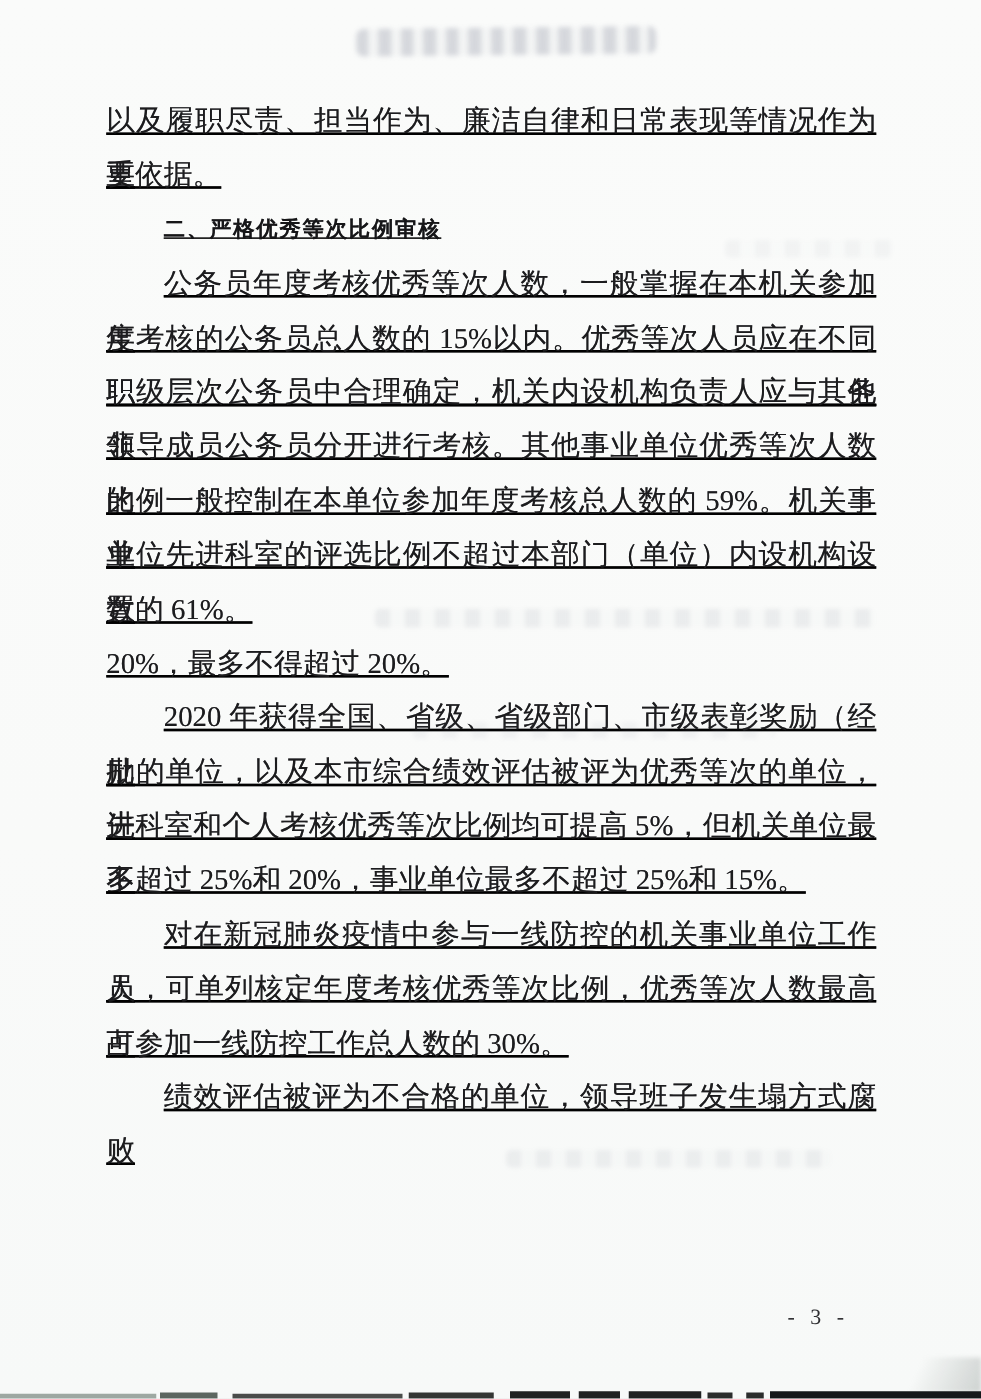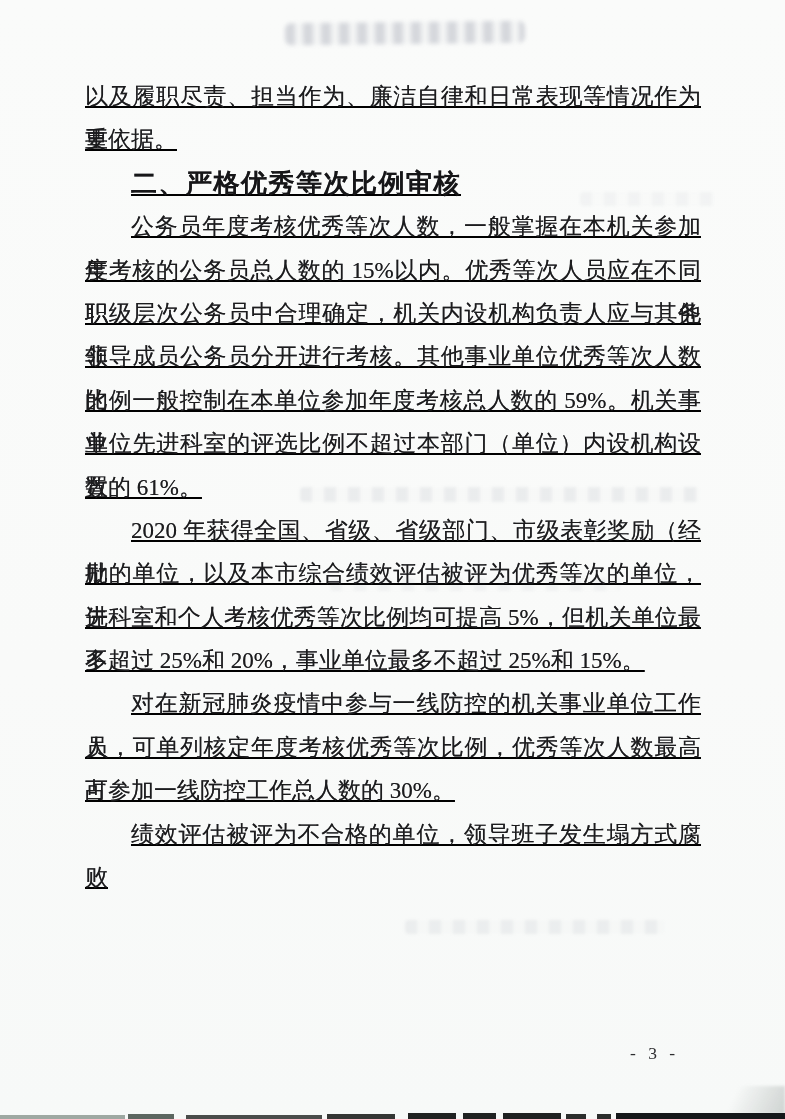--- a/index.html
+++ b/index.html
@@ -42,21 +42,21 @@
     text-align-last: left;
   }
   .line.indent {
     text-indent: 46px;
   }
   .line.heading {
     font-weight: 700;
     text-indent: 46px;
     letter-spacing: 1.5px;
     font-family: "Liberation Sans", "DejaVu Sans", sans-serif;
-    font-size: 26px;
+    font-size: 17px;
     color: #161618;
   }
 
   
   .page-number {
     position: absolute;
     left: 630px;
     top: 1043px;
     font-size: 17.5px;
     letter-spacing: 4px;
@@ -119,20 +119,21 @@
       <div class="line full">以及履职尽责、担当作为、廉洁自律和日常表现等情况作为重</div>
       <div class="line end">要依据。</div>
       <div class="line heading">二、严格优秀等次比例审核</div>
       <div class="line full indent">公务员年度考核优秀等次人数，一般掌握在本机关参加年</div>
       <div class="line full">度考核的公务员总人数的 15%以内。优秀等次人员应在不同职务</div>
       <div class="line full">职级层次公务员中合理确定，机关内设机构负责人应与其他非</div>
       <div class="line full">领导成员公务员分开进行考核。其他事业单位优秀等次人数的</div>
       <div class="line full">比例一般控制在本单位参加年度考核总人数的 59%。机关事业</div>
       <div class="line full">单位先进科室的评选比例不超过本部门（单位）内设机构设置</div>
       <div class="line end">数的 61%。</div>
+      <div class="line end">20%，最多不得超过 20%。</div>
       <div class="line full indent">2020 年获得全国、省级、省级部门、市级表彰奖励（经批</div>
       <div class="line full">励的单位，以及本市综合绩效评估被评为优秀等次的单位，先</div>
       <div class="line full">进科室和个人考核优秀等次比例均可提高 5%，但机关单位最多</div>
       <div class="line end">不超过 25%和 20%，事业单位最多不超过 25%和 15%。</div>
       <div class="line full indent">对在新冠肺炎疫情中参与一线防控的机关事业单位工作人</div>
       <div class="line full">员，可单列核定年度考核优秀等次比例，优秀等次人数最高可</div>
       <div class="line end">占参加一线防控工作总人数的 30%。</div>
       <div class="line full indent">绩效评估被评为不合格的单位，领导班子发生塌方式腐败</div>
     </div>
 

